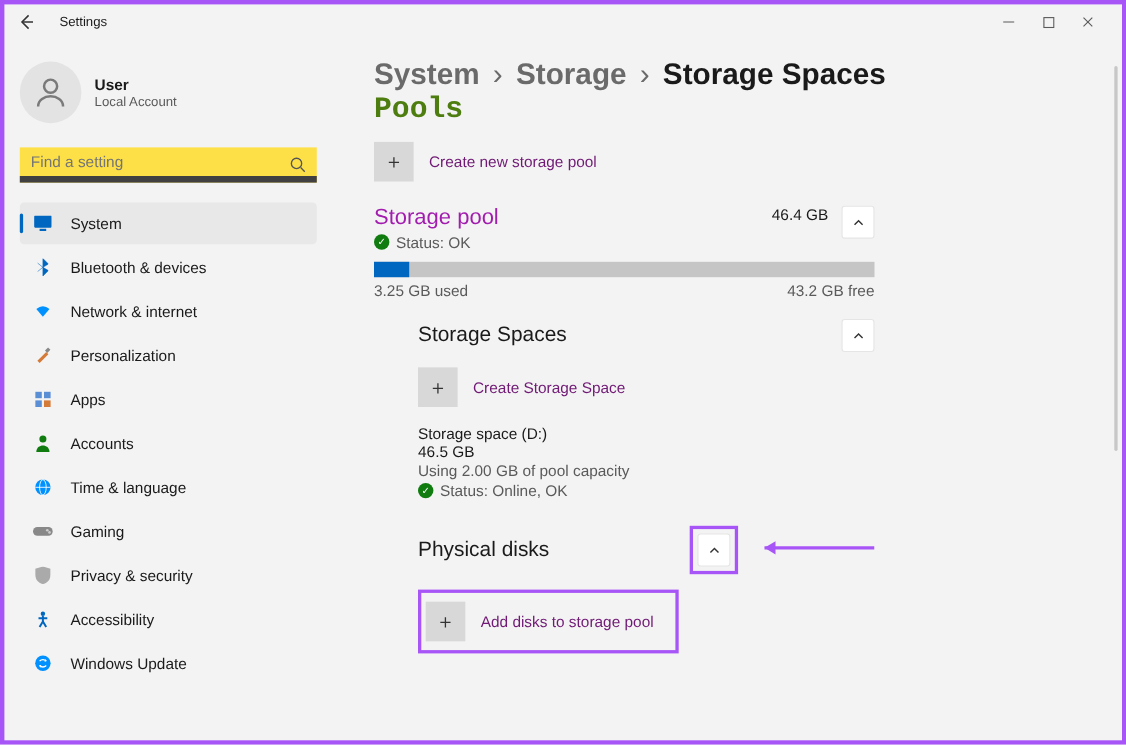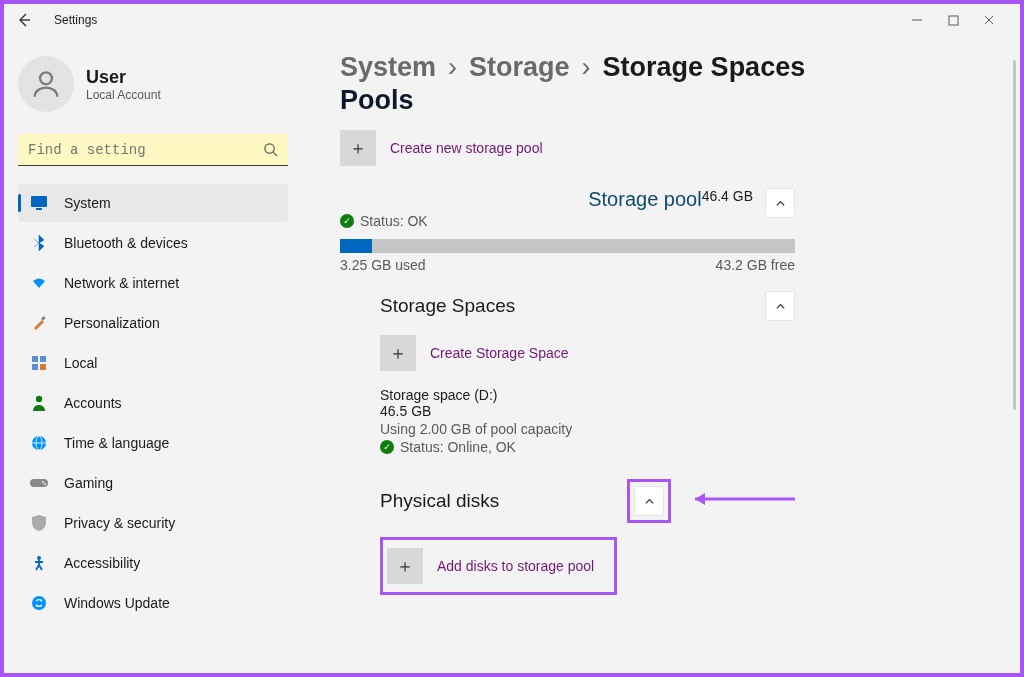--- a/index.html
+++ b/index.html
@@ -9,47 +9,47 @@
   .back-btn { width: 32px; height: 32px; display: flex; align-items: center; justify-content: center; cursor: pointer; }
   .app-title { margin-left: 14px; font-size: 12px; color: #1a1a1a; }
   .win-controls { margin-left: auto; display: flex; gap: 22px; padding-right: 20px; color: #5a5a5a; }
   .win-btn { width: 14px; height: 14px; display: flex; align-items: center; justify-content: center; cursor: pointer; font-size: 11px; }
 
   .body-area { display: flex; height: calc(100% - 40px); }
 
   .sidebar { width: 300px; padding: 8px 12px 0 18px; display: flex; flex-direction: column; }
   .user-block { display: flex; align-items: center; gap: 12px; padding: 8px 0 14px 0; }
   .avatar { width: 56px; height: 56px; border-radius: 50%; background: #e3e3e3; display: flex; align-items: center; justify-content: center; }
-  .user-text .name { font-size: 18px; font-weight: 600; color: #1a1a1a; }
+  .user-text .name { font-size: 14px; font-weight: 600; color: #1a1a1a; }
   .user-text .acct { font-size: 12px; color: #5a5a5a; }
 
   .search-box { margin: 8px 0 18px 0; position: relative; }
-  .search-box input { width: 100%; height: 32px; border: none; border-bottom: 1px solid #404040; background: #fef9c3; padding: 0 36px 0 10px; font-size: 14px; outline: none; color: #555; font-family: Liberation Mono, monospace; }
+  .search-box input { width: 100%; height: 32px; border: none; border-bottom: 6px solid #404040; background: #fde047; padding: 0 36px 0 10px; font-size: 14px; outline: none; color: #555; }
   .search-box .icon { position: absolute; right: 10px; top: 8px; color: #555; }
 
   .nav { display: flex; flex-direction: column; gap: 2px; }
   .nav-item { display: flex; align-items: center; gap: 16px; height: 38px; padding: 0 12px; border-radius: 4px; cursor: pointer; font-size: 14px; color: #1a1a1a; }
   .nav-item.active { background: #e8e8e8; position: relative; }
   .nav-item.active::before { content: ""; position: absolute; left: 0; top: 10px; bottom: 10px; width: 3px; background: #0067c0; border-radius: 2px; }
   .nav-icon { width: 18px; height: 18px; display: flex; align-items: center; justify-content: center; font-size: 15px; }
 
   .main { flex: 1; padding: 12px 30px 0 40px; overflow-y: auto; }
   .crumbs { display: flex; align-items: center; gap: 12px; font-size: 27px; font-weight: 600; margin-bottom: 2px; }
   .crumbs .bc-link { color: #6a6a6a; cursor: pointer; }
   .crumbs .sep { color: #6a6a6a; font-weight: 400; }
   .crumbs .current { color: #1a1a1a; }
-  .section-title { font-size: 27px; font-weight: 600; color: #0f172a; margin-bottom: 14px; }
+  .section-title { font-size: 27px; font-weight: 600; color: #4d7c0f; margin-bottom: 14px; font-family: Liberation Mono, monospace; }
 
   .action-row { display: flex; align-items: center; gap: 14px; margin-bottom: 22px; }
   .plus-box { width: 36px; height: 36px; background: #d8d8d8; display: flex; align-items: center; justify-content: center; font-size: 18px; color: #333; cursor: pointer; }
   .action-label { font-size: 14px; color: #701a75; }
 
   .pool-header { display: flex; align-items: flex-start; margin-bottom: 4px; }
   .pool-left { flex: 1; }
-  .pool-name { font-size: 20px; color: #0c4a6e; text-align: right; }
+  .pool-name { font-size: 20px; color: #a21caf; }
   .status-line { display: flex; align-items: center; gap: 6px; font-size: 14px; color: #5a5a5a; margin-top: 2px; }
   .status-dot { width: 14px; height: 14px; border-radius: 50%; background: #107c10; display: flex; align-items: center; justify-content: center; color: #fff; font-size: 9px; }
   .pool-size { font-size: 14px; color: #1a1a1a; margin-right: 12px; }
   .chev-btn { width: 30px; height: 30px; background: #fff; border: 1px solid #e5e5e5; border-radius: 3px; display: flex; align-items: center; justify-content: center; cursor: pointer; font-size: 11px; color: #333; }
 
   .progress-bar { height: 14px; background: #c5c5c5; margin-top: 10px; position: relative; width: 455px; }
   .progress-fill { height: 100%; background: #0067c0; }
   .progress-labels { display: flex; justify-content: space-between; font-size: 14px; color: #5a5a5a; margin-top: 4px; width: 455px; }
 
   .indent-1 { margin-left: 40px; }
@@ -160,21 +160,21 @@
         </div>
         <div class="nav-item">
           <span class="nav-icon">
             <svg width="15" height="15">
               <rect x="0" y="0" width="6" height="6" fill="#5a8fd6"></rect>
               <rect x="8" y="0" width="6" height="6" fill="#5a8fd6"></rect>
               <rect x="0" y="8" width="6" height="6" fill="#5a8fd6"></rect>
               <rect x="8" y="8" width="6" height="6" fill="#d47b3a"></rect>
             </svg>
           </span>
-          <span>Local</span>
+          <span>Apps</span>
         </div>
         <div class="nav-item">
           <span class="nav-icon">
             <svg width="14" height="16">
               <circle cx="7" cy="4" r="3.2" fill="#107c10"></circle>
               <path d="M1 16c0-4 3-6 6-6s6 2 6 6z" fill="#107c10"></path>
             </svg>
           </span>
           <span>Accounts</span>
         </div>

